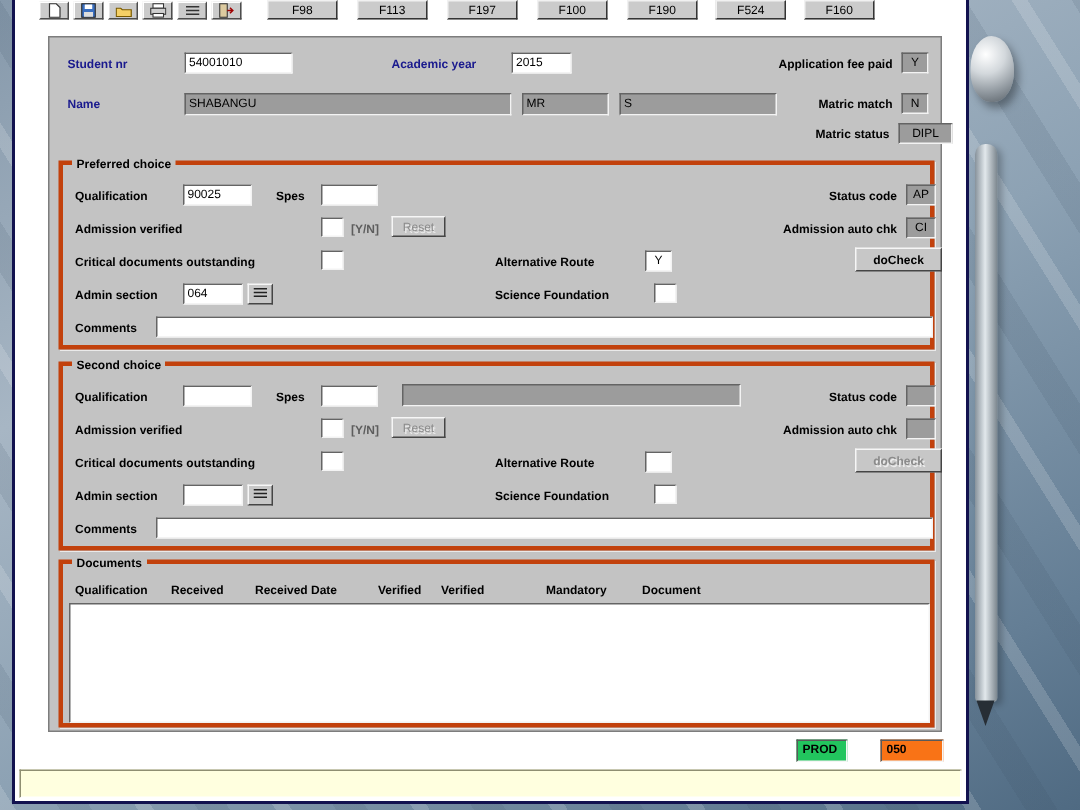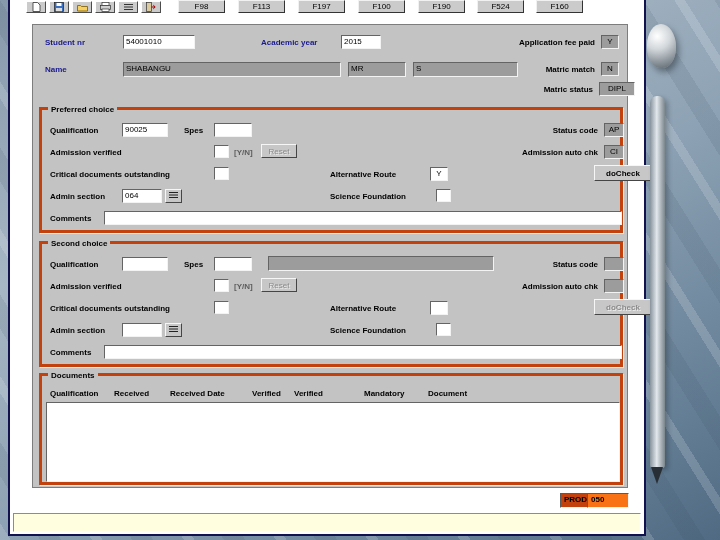--- a/index.html
+++ b/index.html
@@ -47,21 +47,21 @@
     border-bottom:1px solid #f3f3f3; border-right:1px solid #f3f3f3;
     padding:1px 2px; white-space:nowrap; overflow:hidden; }
   .fld.dark { background:#9c9c9c; }
   .fld.c { text-align:center; padding:1px 0; }
 
   .btn { position:absolute; font-size:8px; line-height:11px; color:#000; background:#c7c7c7;
     border-top:1px solid #f6f6f6; border-left:1px solid #f6f6f6;
     border-bottom:1px solid #454545; border-right:1px solid #454545;
     text-align:center; white-space:nowrap; overflow:hidden; cursor:default; }
   .btn.disabled { color:#8b8b8b; text-shadow:1px 1px 0 #ececec; }
-  .btn.bold { font-weight:bold;margin-left:24px; }
+  .btn.bold { font-weight:bold; }
 
   .grp { position:absolute; border:3px solid #c2410c; box-shadow:1px 1px 0 #eaeaea; }
   .legend { position:absolute; top:-5px; left:6px; background:#c3c3c3; padding:0 3px;
     font-size:8px; font-weight:bold; color:#000; line-height:9px; }
 
   .listarea { position:absolute; background:#fff;
     border-top:1px solid #646464; border-left:1px solid #646464;
     border-bottom:1px solid #f3f3f3; border-right:1px solid #f3f3f3; }
 
   .statusmsg { position:absolute; left:25px; top:493px; width:505px; height:15px;
@@ -230,18 +230,18 @@
         <span class="lbl" style="left:72px;top:13px">Received</span>
         <span class="lbl" style="left:128px;top:13px">Received Date</span>
         <span class="lbl" style="left:210px;top:13px">Verified</span>
         <span class="lbl" style="left:252px;top:13px">Verified</span>
         <span class="lbl" style="left:322px;top:13px">Mandatory</span>
         <span class="lbl" style="left:386px;top:13px">Document</span>
         <div class="listarea" style="left:4px;top:26px;width:574px;height:80px"></div>
       </div>
     </div>
 
-    <div class="envfld" style="left:550px;width:34px;background:#c2410c">PROD</div>
+    <div class="envfld" style="left:521px;width:34px;background:#22c55e">PROD</div>
     <div class="envfld" style="left:577px;width:42px;background:#f97316">050</div>
 
     <div class="yellowbar"></div>
   </div>
 </div>
 
 </body></html>

